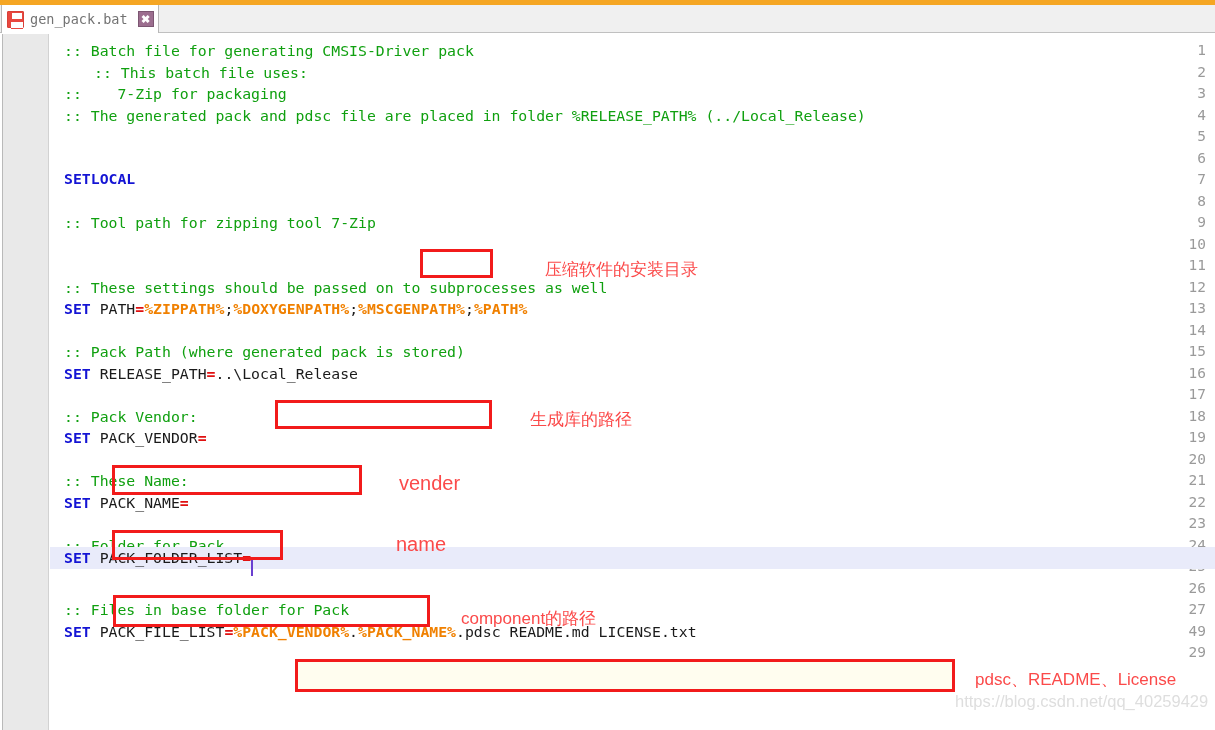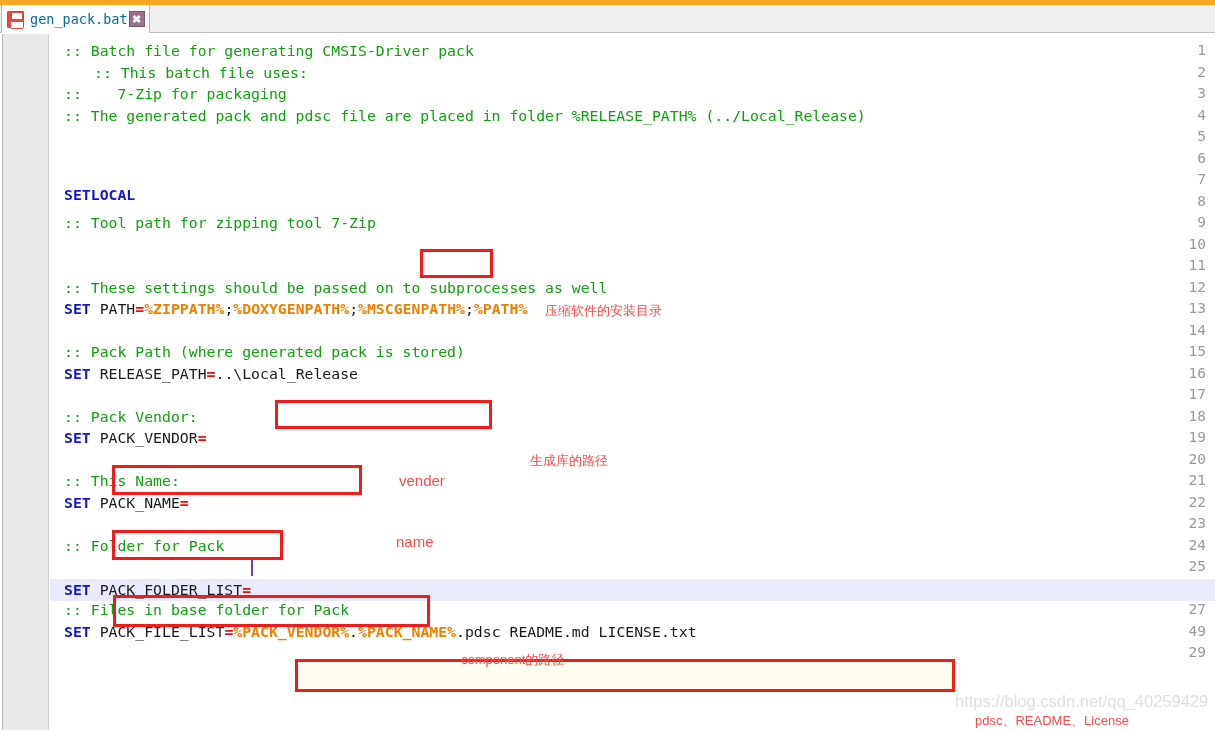--- a/index.html
+++ b/index.html
@@ -60,24 +60,24 @@
     position: absolute;
     left: 2.5px; top: 9px;
     width: 12px; height: 6px;
     background: #ffffff;
     border-top: 1px solid #e8473f;
     border-bottom: 1px solid #e8473f;
   }
   #tab-title {
     font-family: "DejaVu Sans Mono", monospace;
     font-size: 13.5px;
-    color: #0369a1;
+    color: #737373;
     letter-spacing: 0px;
     white-space: nowrap;
-    margin-right: 1px;
+    margin-right: 10px;
   }
   #tab-close {
     width: 16px; height: 16px;
     background: #9c6e8f;
     border: 1px solid #7c5672;
     color: #ffffff;
     font-size: 11px;
     font-weight: bold;
     line-height: 14px;
     text-align: center;
@@ -157,24 +157,24 @@
     pointer-events: none;
   }
   .abox.yellow {
     border-color: #f21b1b;
     background: rgba(255, 252, 225, 0.55);
   }
   .anote {
     position: absolute;
     color: #fb4a4a;
     font-family: "Liberation Sans", sans-serif;
-    font-size: 15px;
+    font-size: 20px;
     white-space: nowrap;
   }
-  .anote.cn { font-size: 13px; margin-top: 44px; }
+  .anote.cn { font-size: 17px; }
   #watermark {
     position: absolute;
     color: #dedede;
     font-family: "Liberation Sans", sans-serif;
     font-size: 16.5px;
     white-space: nowrap;
   }
 </style>
 </head>
 <body>
@@ -225,38 +225,38 @@
       <div class="lnum" style="top:586.5px;">49</div>
       <div class="lnum" style="top:608px;">29</div>
     </div>
 
   <div id="code">
       <div class="cline" style="top:6px;"><span class="cm">:: Batch file for generating CMSIS-Driver pack</span></div>
       <div class="cline" style="top:27.5px;padding-left:44px;"><span class="cm">:: This batch file uses:</span></div>
       <div class="cline" style="top:49px;"><span class="cm">::    7-Zip for packaging</span></div>
       <div class="cline" style="top:70.5px;"><span class="cm">:: The generated pack and pdsc file are placed in folder %RELEASE_PATH% (../Local_Release)</span></div>
       <div class="cline" style="top:113.5px;"></div>
-      <div class="cline" style="top:150px;"><span class="kw">SETLOCAL</span></div>
+      <div class="cline" style="top:134px;"><span class="kw">SETLOCAL</span></div>
       <div class="cline" style="top:156.5px;"></div>
       <div class="cline" style="top:178px;"><span class="cm">:: Tool path for zipping tool 7-Zip</span></div>
       <div class="cline" style="top:221px;"></div>
       <div class="cline" style="top:242.5px;"><span class="cm">:: These settings should be passed on to subprocesses as well</span></div>
       <div class="cline" style="top:264px;"><span class="kw">SET</span><span class="pl"> PATH</span><span class="eq">=</span><span class="var">%ZIPPATH%</span><span class="pl">;</span><span class="var">%DOXYGENPATH%</span><span class="pl">;</span><span class="var">%MSCGENPATH%</span><span class="pl">;</span><span class="var">%PATH%</span></div>
       <div class="cline" style="top:285.5px;"></div>
       <div class="cline" style="top:307px;"><span class="cm">:: Pack Path (where generated pack is stored)</span></div>
       <div class="cline" style="top:328.5px;"><span class="kw">SET</span><span class="pl"> RELEASE_PATH</span><span class="eq">=</span><span class="pl">..\Local_Release</span></div>
       <div class="cline" style="top:350px;"></div>
       <div class="cline" style="top:371.5px;"><span class="cm">:: Pack Vendor:</span></div>
       <div class="cline" style="top:393px;"><span class="kw">SET</span><span class="pl"> PACK_VENDOR</span><span class="eq">=</span></div>
       <div class="cline" style="top:414.5px;"></div>
-      <div class="cline" style="top:436px;"><span class="cm">:: This Name:</span></div>
+      <div class="cline" style="top:436px;"><span class="cm">:: These Name:</span></div>
       <div class="cline" style="top:457.5px;"><span class="kw">SET</span><span class="pl"> PACK_NAME</span><span class="eq">=</span></div>
       <div class="cline" style="top:479px;"></div>
       <div class="cline" style="top:500.5px;"><span class="cm">:: Folder for Pack</span></div>
-      <div class="cline current" style="top:545px;"><span class="kw">SET</span><span class="pl"> PACK_FOLDER_LIST</span><span class="eq">=</span></div>
+      <div class="cline current" style="top:513px;"><span class="kw">SET</span><span class="pl"> PACK_FOLDER_LIST</span><span class="eq">=</span></div>
       <div class="cline" style="top:543.5px;"></div>
       <div class="cline" style="top:565px;"><span class="cm">:: Files in base folder for Pack</span></div>
       <div class="cline" style="top:586.5px;"><span class="kw">SET</span><span class="pl"> PACK_FILE_LIST</span><span class="eq">=</span><span class="var">%PACK_VENDOR%</span><span class="pl">.</span><span class="var">%PACK_NAME%</span><span class="pl">.pdsc README.md LICENSE.txt</span></div>
       <div class="cline" style="top:608px;"></div>
     </div>
 
   <div id="caret" style="left: 251.078px; top: 524px;"></div>
 
   <div class="abox" style="left:420px; top:215px; width:73px; height:29px;"></div>
 

